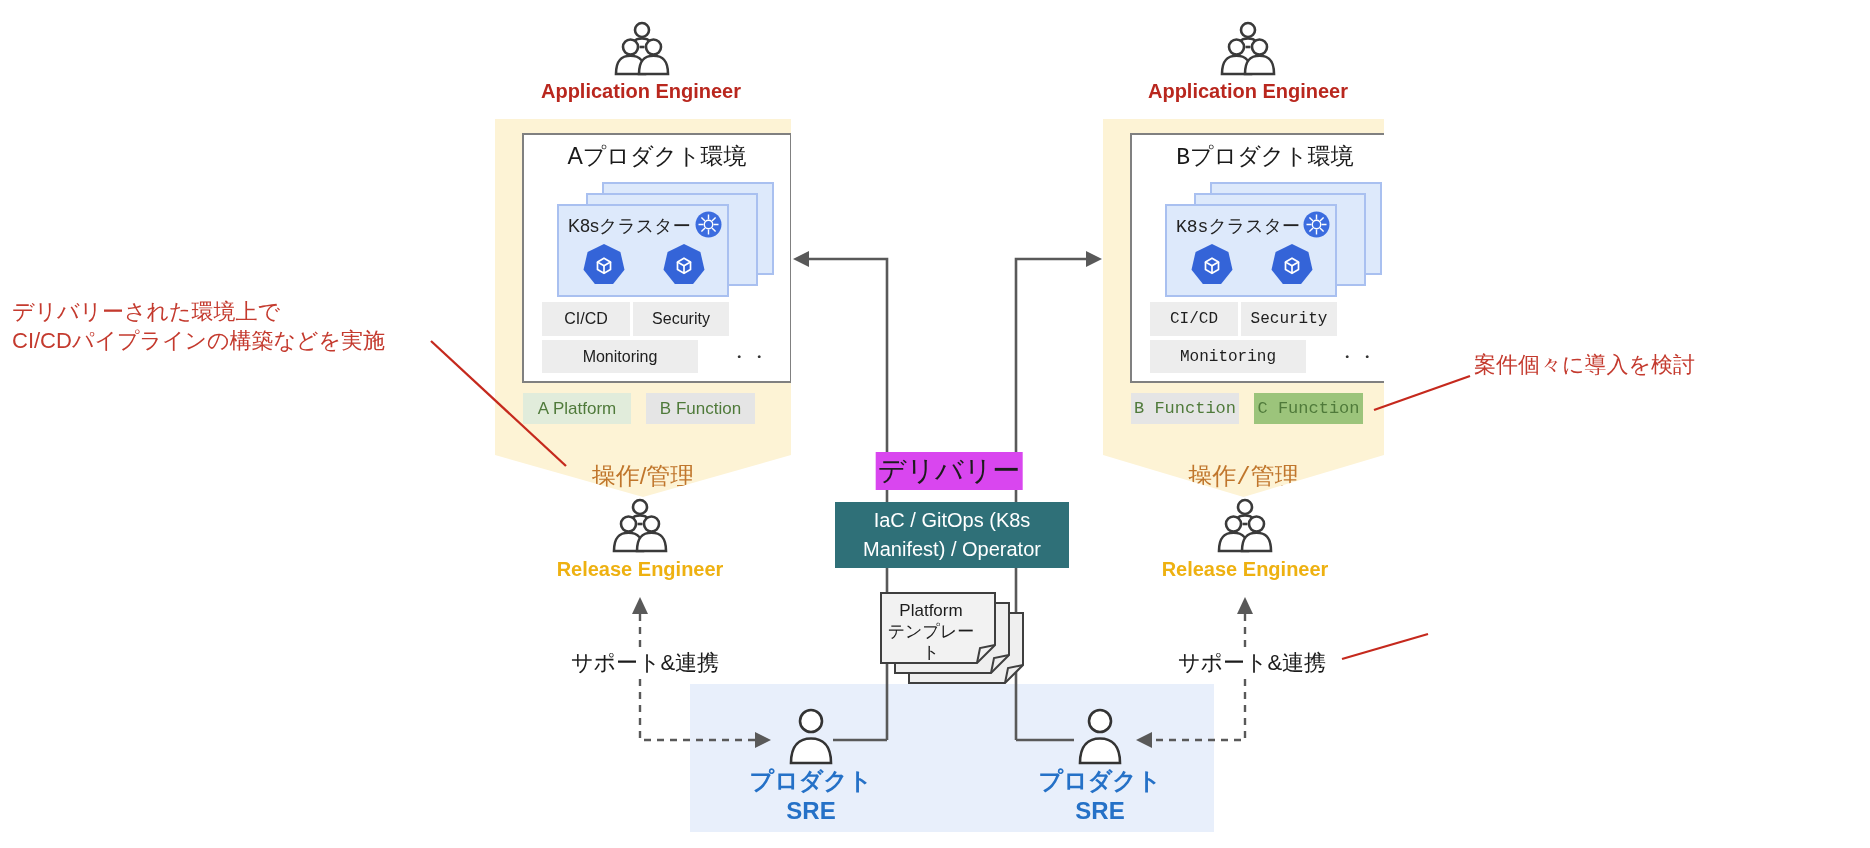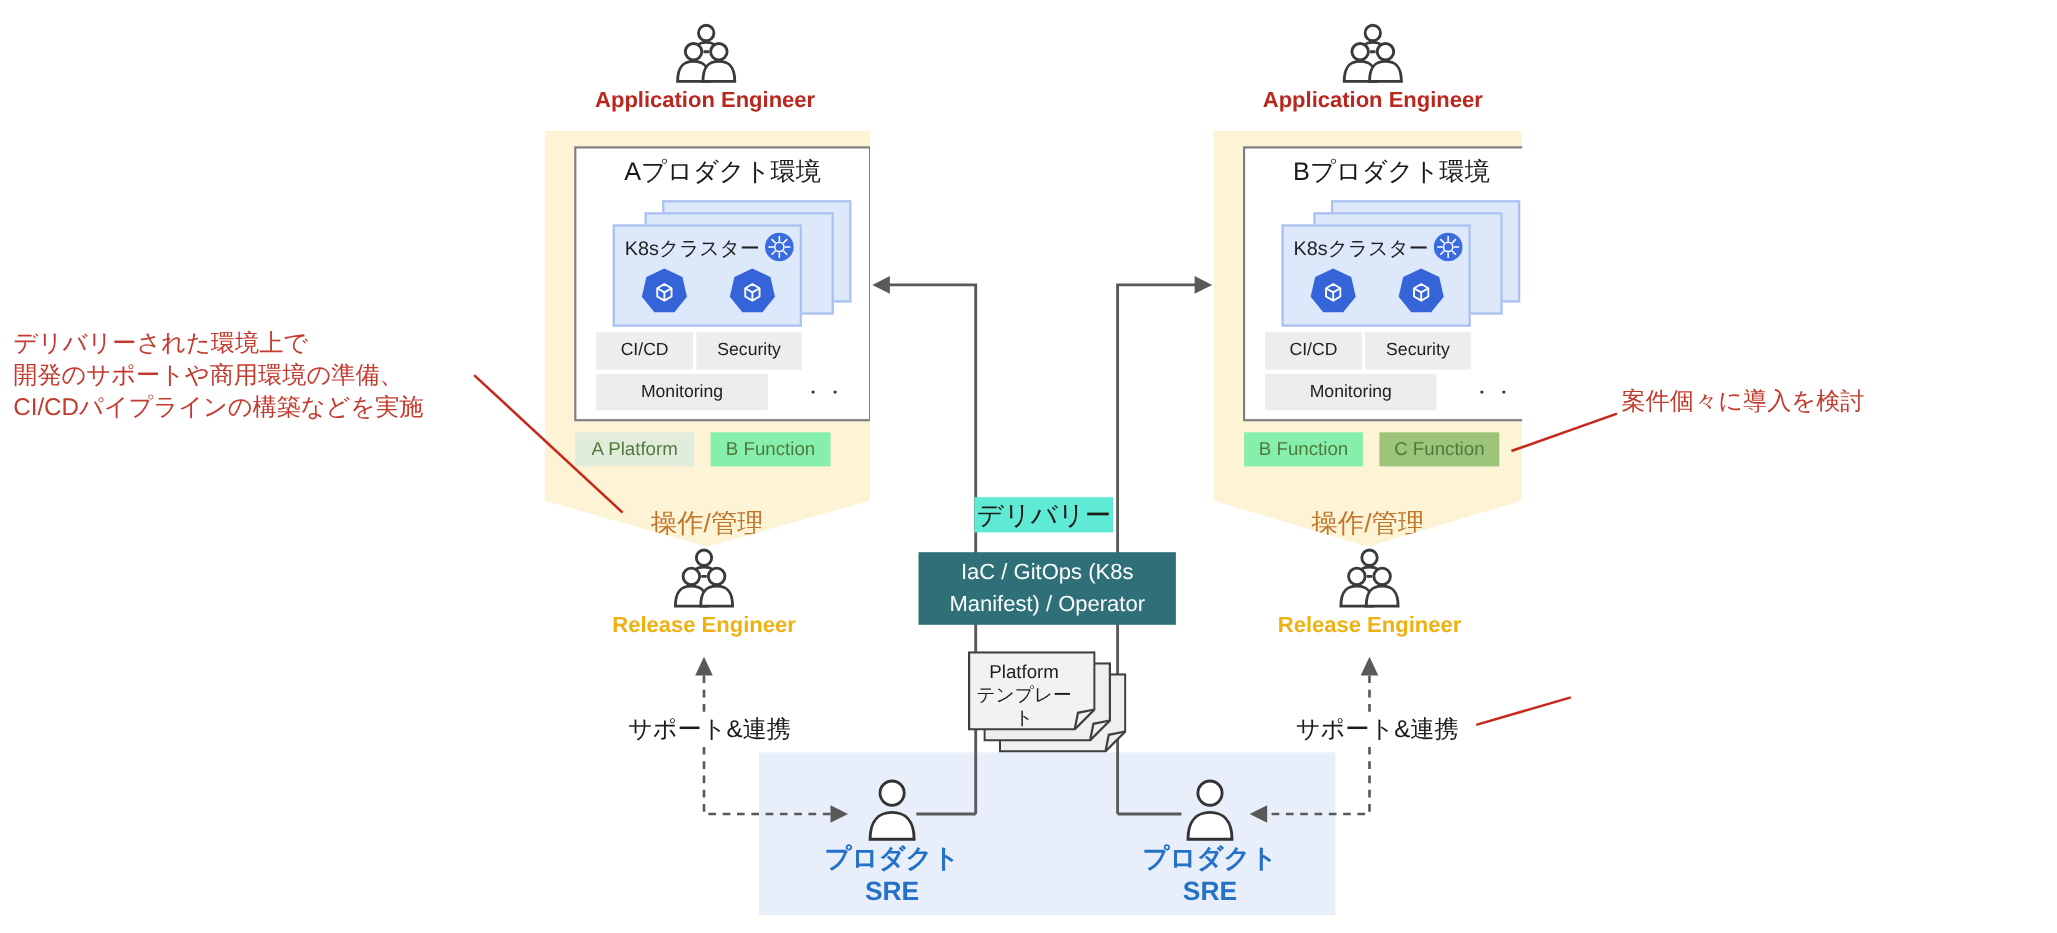--- a/index.html
+++ b/index.html
@@ -17,26 +17,26 @@
   .env-title{position:absolute;left:0;right:0;top:6px;text-align:center;font-size:23px;color:#1a1a1a;}
   .k8s-card{position:absolute;width:172px;height:93px;background:var(--card-blue,#dde9fb);
       border:2px solid #a9c0f0;box-sizing:border-box;}
   .k8s-label{position:absolute;left:9px;top:8px;font-size:18px;color:#222;white-space:nowrap;}
   .pill{position:absolute;background:#ededed;color:#202020;font-size:16px;
       display:flex;align-items:center;justify-content:center;white-space:nowrap;}
   .dots{position:absolute;font-size:18px;color:#333;letter-spacing:2px;}
   .tag{position:absolute;height:31px;font-size:17px;color:#4f7a3a;
       display:flex;align-items:center;justify-content:center;white-space:nowrap;}
   .tag.light{background:#e1ecdb;}
-  .tag.medium{background:#86efac;}
+  .tag.medium{background:#e5e5e5;}
   .tag.dark{background:#9cc47b;}
   .operate{position:absolute;left:0;right:0;text-align:center;font-size:24px;
       color:var(--operate-orange,#c0762c);white-space:nowrap;}
   .jp-label{font-size:22px;color:#1c1c1c;background:#fff;padding:0 3px;white-space:nowrap;transform:translateX(-50%);}
-  .delivery-label{font-size:24px;color:#1c1c1c;background:#5eead4;padding:0 2px;white-space:nowrap;transform:translateX(-50%);}
+  .delivery-label{font-size:28px;color:#1c1c1c;background:#d946ef;padding:0 2px;white-space:nowrap;transform:translateX(-50%);}
   .teal-box{background:var(--teal,#2f7078);color:#fff;font-size:20px;line-height:29px;
       text-align:center;display:flex;align-items:center;justify-content:center;padding:4px 8px;box-sizing:border-box;}
   .paper{position:absolute;width:116px;height:72px;}
   .paper-text{position:absolute;left:0;right:14px;top:8px;text-align:center;font-size:17px;line-height:21px;color:#1c1c1c;}
   .sre-box{background:var(--sre-blue-bg,#e8effb);}
   .sre-label{position:absolute;text-align:center;font-weight:bold;font-size:24px;line-height:30px;
       color:var(--sre-blue,#2571c7);transform:translateX(-50%);white-space:nowrap;}
   .annot{position:absolute;color:var(--annot-red,#c43a2e);font-size:22px;line-height:29px;white-space:nowrap;}
   svg{display:block;}
 </style>
@@ -175,21 +175,21 @@
       <path d="M19,31 C19,21 23.5,18.5 30,18.5 C36.5,18.5 41,21 41,31"></path>
       <circle cx="18.5" cy="27" r="7.5"></circle>
       <path d="M4,54 C4,40 9.5,35.8 18.5,35.8 C27.5,35.8 33,40 33,54 Z"></path>
       <circle cx="41.5" cy="27" r="7.5"></circle>
       <path d="M27,54 C27,40 32.5,35.8 41.5,35.8 C50.5,35.8 56,40 56,54 Z"></path>
       <line x1="27.5" y1="27" x2="32.5" y2="27"></line>
     </g>
   </svg>
   <div class="abs z2 role-label app-label" style="left:1248px;top:80px;">Application Engineer</div>
 
-  <div class="abs z2 env-yellow" style="left:1103px;top:119px;width:281px;height:378px;">
+  <div class="abs z2 env-yellow" style="left:1103px;top:119px;width:281px;height:378px;font-family:Liberation Mono, monospace;">
     <div class="env-white">
       <div class="env-title">Bプロダクト環境</div>
       <div class="k8s-card" style="left:78px;top:47px;"></div>
       <div class="k8s-card" style="left:62px;top:58px;"></div>
       <div class="k8s-card" style="left:33px;top:69px;">
         <span class="k8s-label">K8sクラスター</span>
         <svg class="abs" style="right:5px;top:5px;" width="27" height="27" viewBox="0 0 27 27">
           <circle cx="13.5" cy="13.5" r="13" fill="#3b6cdf"></circle>
           <g stroke="#fff" stroke-width="1.4" fill="none">
             <circle cx="13.5" cy="13.5" r="4.2"></circle>
@@ -261,21 +261,20 @@
       <path d="M5,55 C5,37 14,30.5 25,30.5 C36,30.5 45,37 45,55 Z"></path>
     </g>
   </svg>
   <div class="abs z2 sre-label" style="left:1100px;top:766px;">
     <div>プロダクト</div>
     <div>SRE</div>
   </div>
 
   <div class="abs z3 annot" style="left:12px;top:297px;">
     <div>デリバリーされた環境上で</div>
-    <div>開発のサポートや商用環境の準備、</div>
     <div>CI/CDパイプラインの構築などを実施</div>
   </div>
   <div class="abs z3 annot" style="left:1474px;top:349px;line-height:31px;">
     <div>案件個々に導入を検討</div>
   </div>
 
   <svg class="abs z3" style="left:0;top:0;pointer-events:none;" width="1870" height="848" viewBox="0 0 1870 848">
     <line x1="431" y1="341" x2="566" y2="466" stroke="#c5291d" stroke-width="2.3"></line>
     <line x1="1374" y1="410" x2="1470" y2="376" stroke="#c5291d" stroke-width="2.3"></line>
     <line x1="1342" y1="659" x2="1428" y2="634" stroke="#c5291d" stroke-width="2.3"></line>

